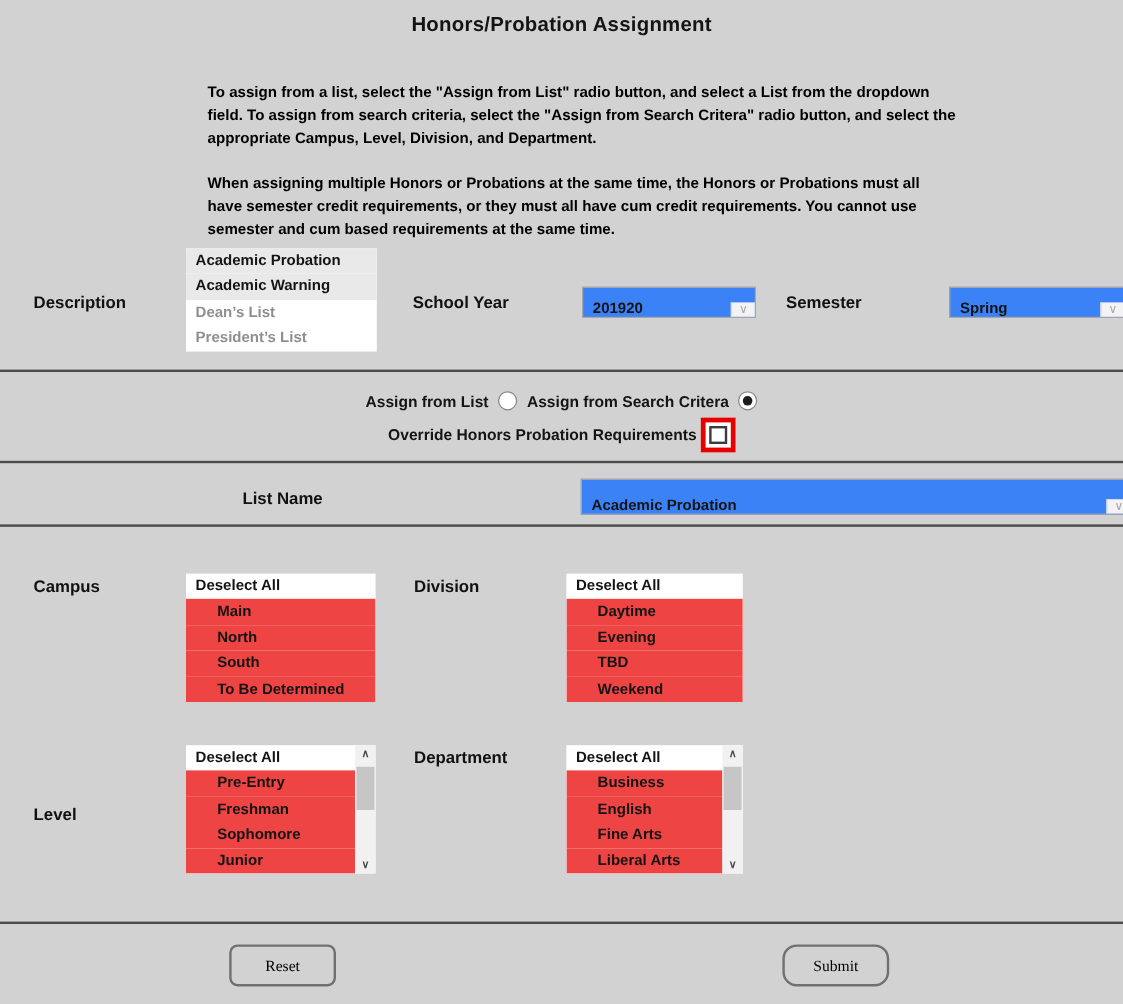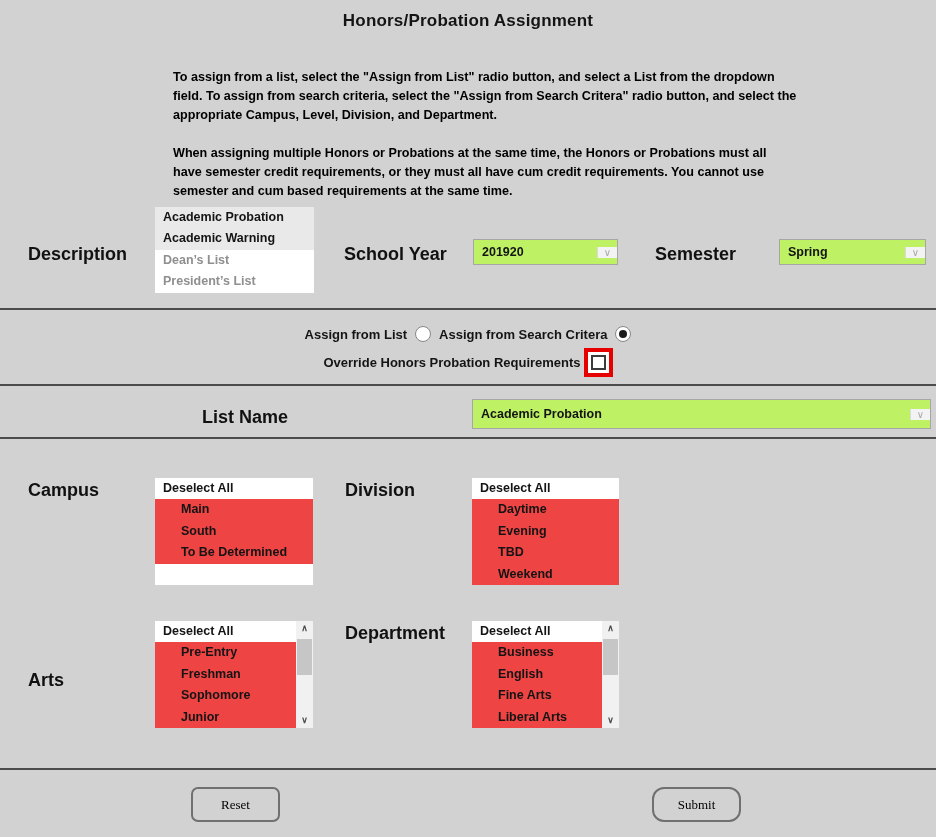--- a/index.html
+++ b/index.html
@@ -16,41 +16,42 @@
     top:11px; left:0; width:936px; text-align:center;
     font-size:17px; font-weight:bold; letter-spacing:.2px;
   }
 
   .instructions {
     top:68px; left:173px; width:624px;
     font-size:12.6px; font-weight:bold; line-height:19px; color:#000000;
   }
   .instructions p + p { margin-top:19px; }
 
-  .lbl { font-size:18px; font-weight:bold; color:#111; white-space:nowrap; }
+  .lbl { font-size:14px; font-weight:bold; color:#111; white-space:nowrap; }
 
   .listbox { background:#ffffff; font-size:12.5px; font-weight:bold; overflow:hidden; }
   .opt { height:21.4px; line-height:21.4px; padding-left:8px; white-space:nowrap; cursor:default; }
   .opt.hl   { background:#e9e9e9; }
   .opt.dim  { color:#8f8f8f; }
   .opt.item { background:#ef4444; padding-left:26px; }
 
   .scroll-wrap { display:flex; height:100%; }
   .opts-col { flex:1; }
   .scrollbar {
     width:17px; background:#f1f1f1; display:flex; flex-direction:column;
     align-items:center; font-size:9px; color:#4a4a4a; font-weight:bold;
   }
   .scroll-arrow { height:15px; line-height:15px; width:100%; text-align:center; cursor:default; }
   .scroll-thumb { width:15px; height:36px; background:#c6c6c6; margin-top:3px; }
   .scroll-spacer { flex:1; }
 
   .dd {
-    display:flex; align-items:center; background:#bef264;
+    display:flex; align-items:flex-end; background:#3b82f6;
     border:1px solid #a6a6a6;
+    margin-left:12px;
   }
   .dd .dd-val {
     flex:1; display:flex; align-items:center; padding-left:8px;
     font-size:12.5px; font-weight:bold; white-space:nowrap; overflow:hidden;
   }
   .dd .dd-btn {
     width:20px; display:flex; align-items:center; justify-content:center;
     background:#f3f3f3; border-left:1px solid #dadada;
     color:#a8a8a8; font-size:10px;
   }
@@ -144,34 +145,35 @@
     <div class="dd-val">Academic Probation</div>
     <div class="dd-btn">∨</div>
   </div>
 
   <div class="abs sep" style="top:437px;"></div>
 
   <div class="abs lbl" style="left:28px; top:480px;">Campus</div>
   <div class="abs listbox" style="left:155px; top:478px; width:158px; height:107px;">
     <div class="opt">Deselect All</div>
     <div class="opt item">Main</div>
+    <div class="opt item">North</div>
     <div class="opt item">South</div>
     <div class="opt item">To Be Determined</div>
   </div>
 
   <div class="abs lbl" style="left:345px; top:480px;">Division</div>
   <div class="abs listbox" style="left:472px; top:478px; width:147px; height:107px;">
     <div class="opt">Deselect All</div>
     <div class="opt item">Daytime</div>
     <div class="opt item">Evening</div>
     <div class="opt item">TBD</div>
     <div class="opt item">Weekend</div>
   </div>
 
-  <div class="abs lbl" style="left:28px; top:670px;">Arts</div>
+  <div class="abs lbl" style="left:28px; top:670px;">Level</div>
   <div class="abs listbox" style="left:155px; top:621px; width:158px; height:107px;">
     <div class="scroll-wrap">
       <div class="opts-col">
         <div class="opt">Deselect All</div>
         <div class="opt item">Pre-Entry</div>
         <div class="opt item">Freshman</div>
         <div class="opt item">Sophomore</div>
         <div class="opt item">Junior</div>
       </div>
       <div class="scrollbar">

